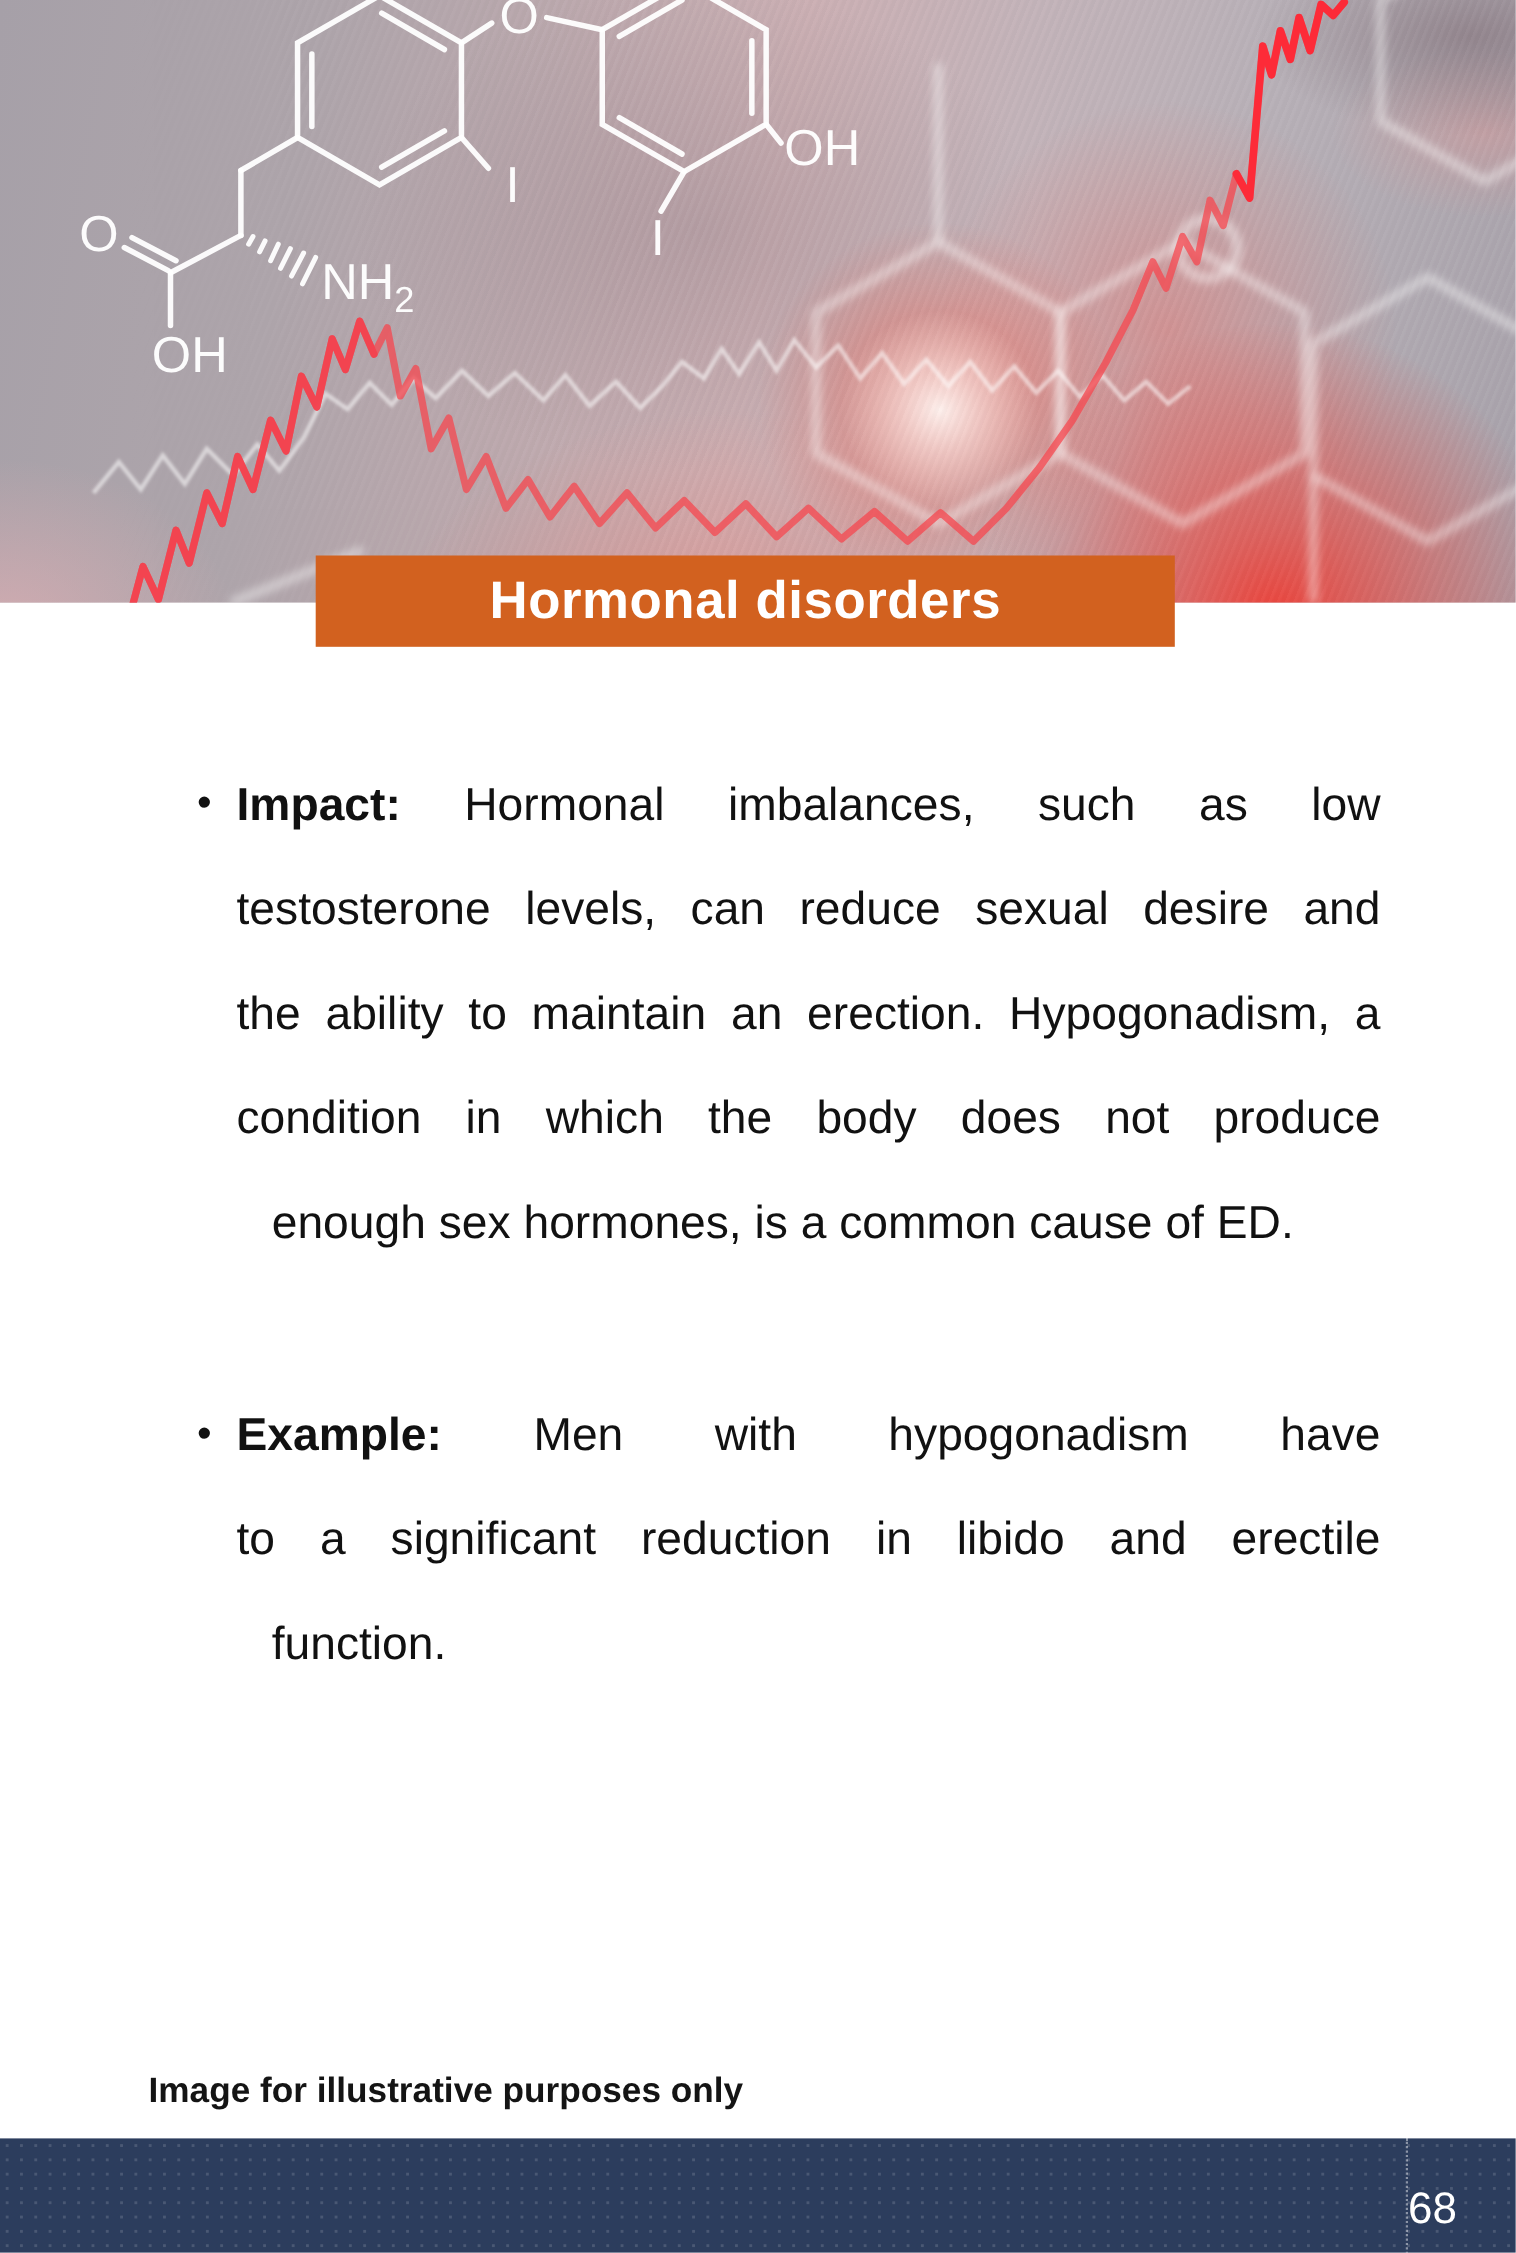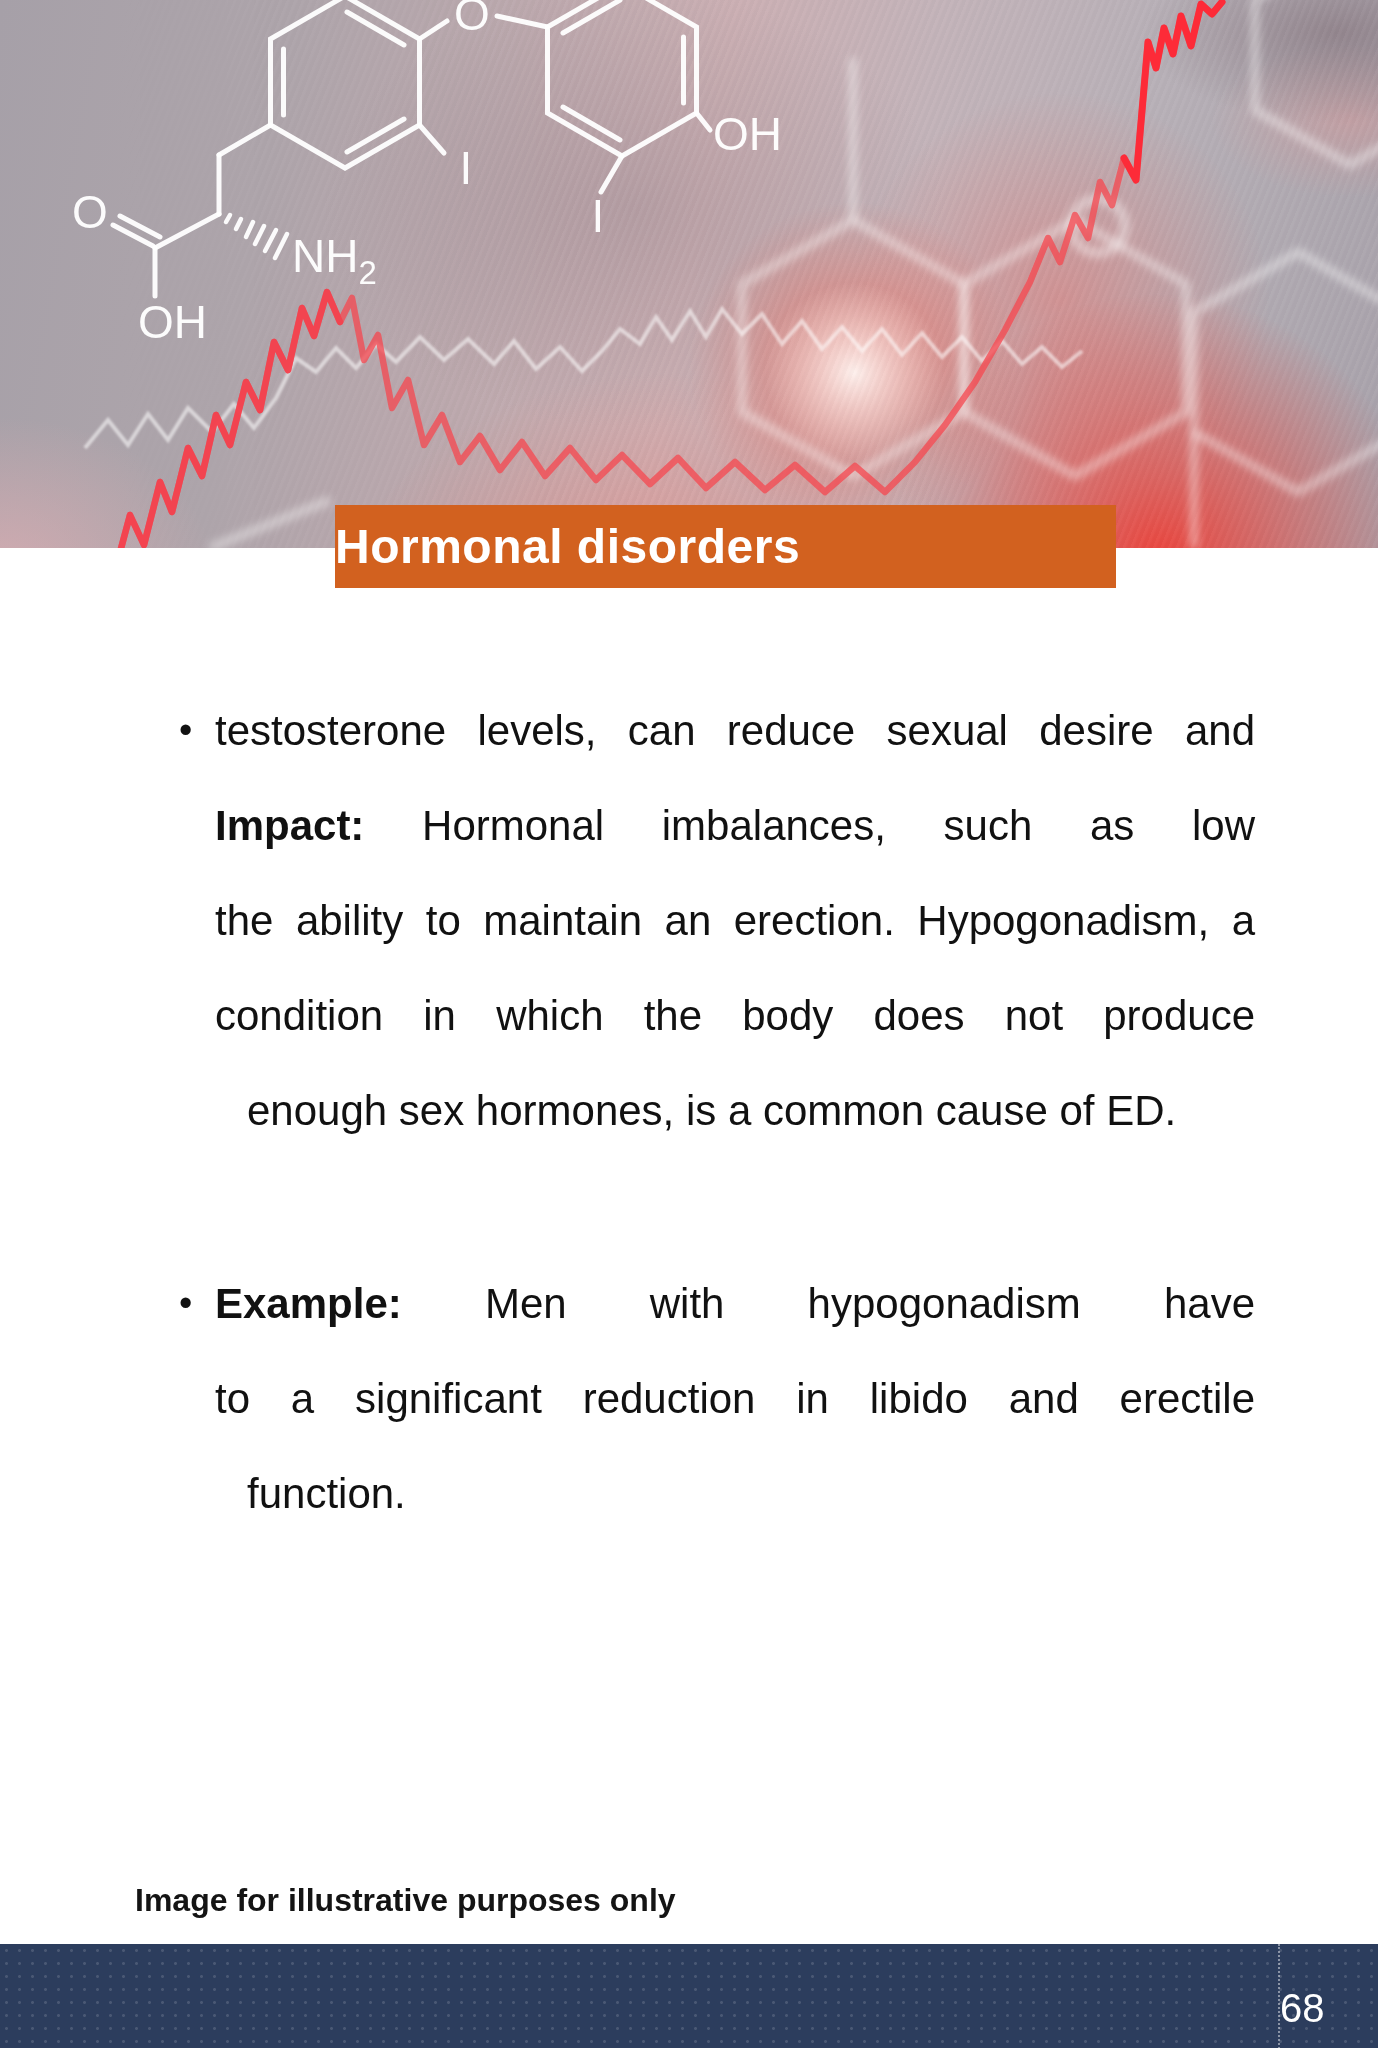--- a/index.html
+++ b/index.html
@@ -23,22 +23,22 @@
       linear-gradient(100deg,#a6a0a8 0%,#aea5ab 20%,#bda9ae 36%,#ccb0b4 50%,#c4b4ba 64%,#b8b1b8 80%,#a9a3ac 100%);
   }
   .hero-texture{position:absolute;inset:0;opacity:.4;
     background:repeating-linear-gradient(112deg, rgba(255,255,255,0.06) 0 2px, rgba(0,0,0,0.045) 4px 7px);
     -webkit-mask-image:linear-gradient(to right, transparent 0, #000 45%);
             mask-image:linear-gradient(to right, transparent 0, #000 45%);
   }
   .hero svg{position:absolute;inset:0;}
   
   .banner{position:absolute;left:287px;top:505px;width:781px;height:83px;
-    background:#d2611f;color:#ffffff;display:flex;align-items:center;justify-content:flex-start;
-    font-size:48px;font-weight:700;letter-spacing:.5px;z-index:5;margin-left:48px;}
+    background:#d2611f;color:#ffffff;display:flex;align-items:center;justify-content:center;
+    font-size:48px;font-weight:700;letter-spacing:.5px;z-index:5;}
   
   .bullets{position:absolute;left:215px;top:683px;width:1040px;color:#111111;
     font-size:42px;line-height:95px;}
   .bullet{position:relative;}
   .bullet + .bullet{margin-top:98px;}
   .bullet::before{content:"\2022";position:absolute;left:-36px;top:0;
     line-height:95px;font-size:38px;color:#111;}
   .tline{height:95px;white-space:nowrap;text-align:justify;text-align-last:justify;}
   .tline.tlast{text-align-last:left;margin-left:32px;}
   .tline b{font-weight:700;}
@@ -142,22 +142,22 @@
       </g>
     </svg>
   </div>
 
   <div class="banner">
     <span>Hormonal disorders</span>
   </div>
 
   <div class="bullets">
     <div class="bullet">
+      <div class="tline"><b>Impact:</b> <span>Hormonal imbalances, such as low</span></div>
       <div class="tline"><span>testosterone levels, can reduce sexual desire and</span></div>
-      <div class="tline"><b>Impact:</b> <span>Hormonal imbalances, such as low</span></div>
       <div class="tline"><span>the ability to maintain an erection. Hypogonadism, a</span></div>
       <div class="tline"><span>condition in which the body does not produce</span></div>
       <div class="tline tlast"><span>enough sex hormones, is a common cause of ED.</span></div>
     </div>
     <div class="bullet">
       <div class="tline"><b>Example:</b> <span>Men with hypogonadism have</span></div>
       <div class="tline"><span>to a significant reduction in libido and erectile</span></div>
       <div class="tline tlast"><span>function.</span></div>
     </div>
   </div>

